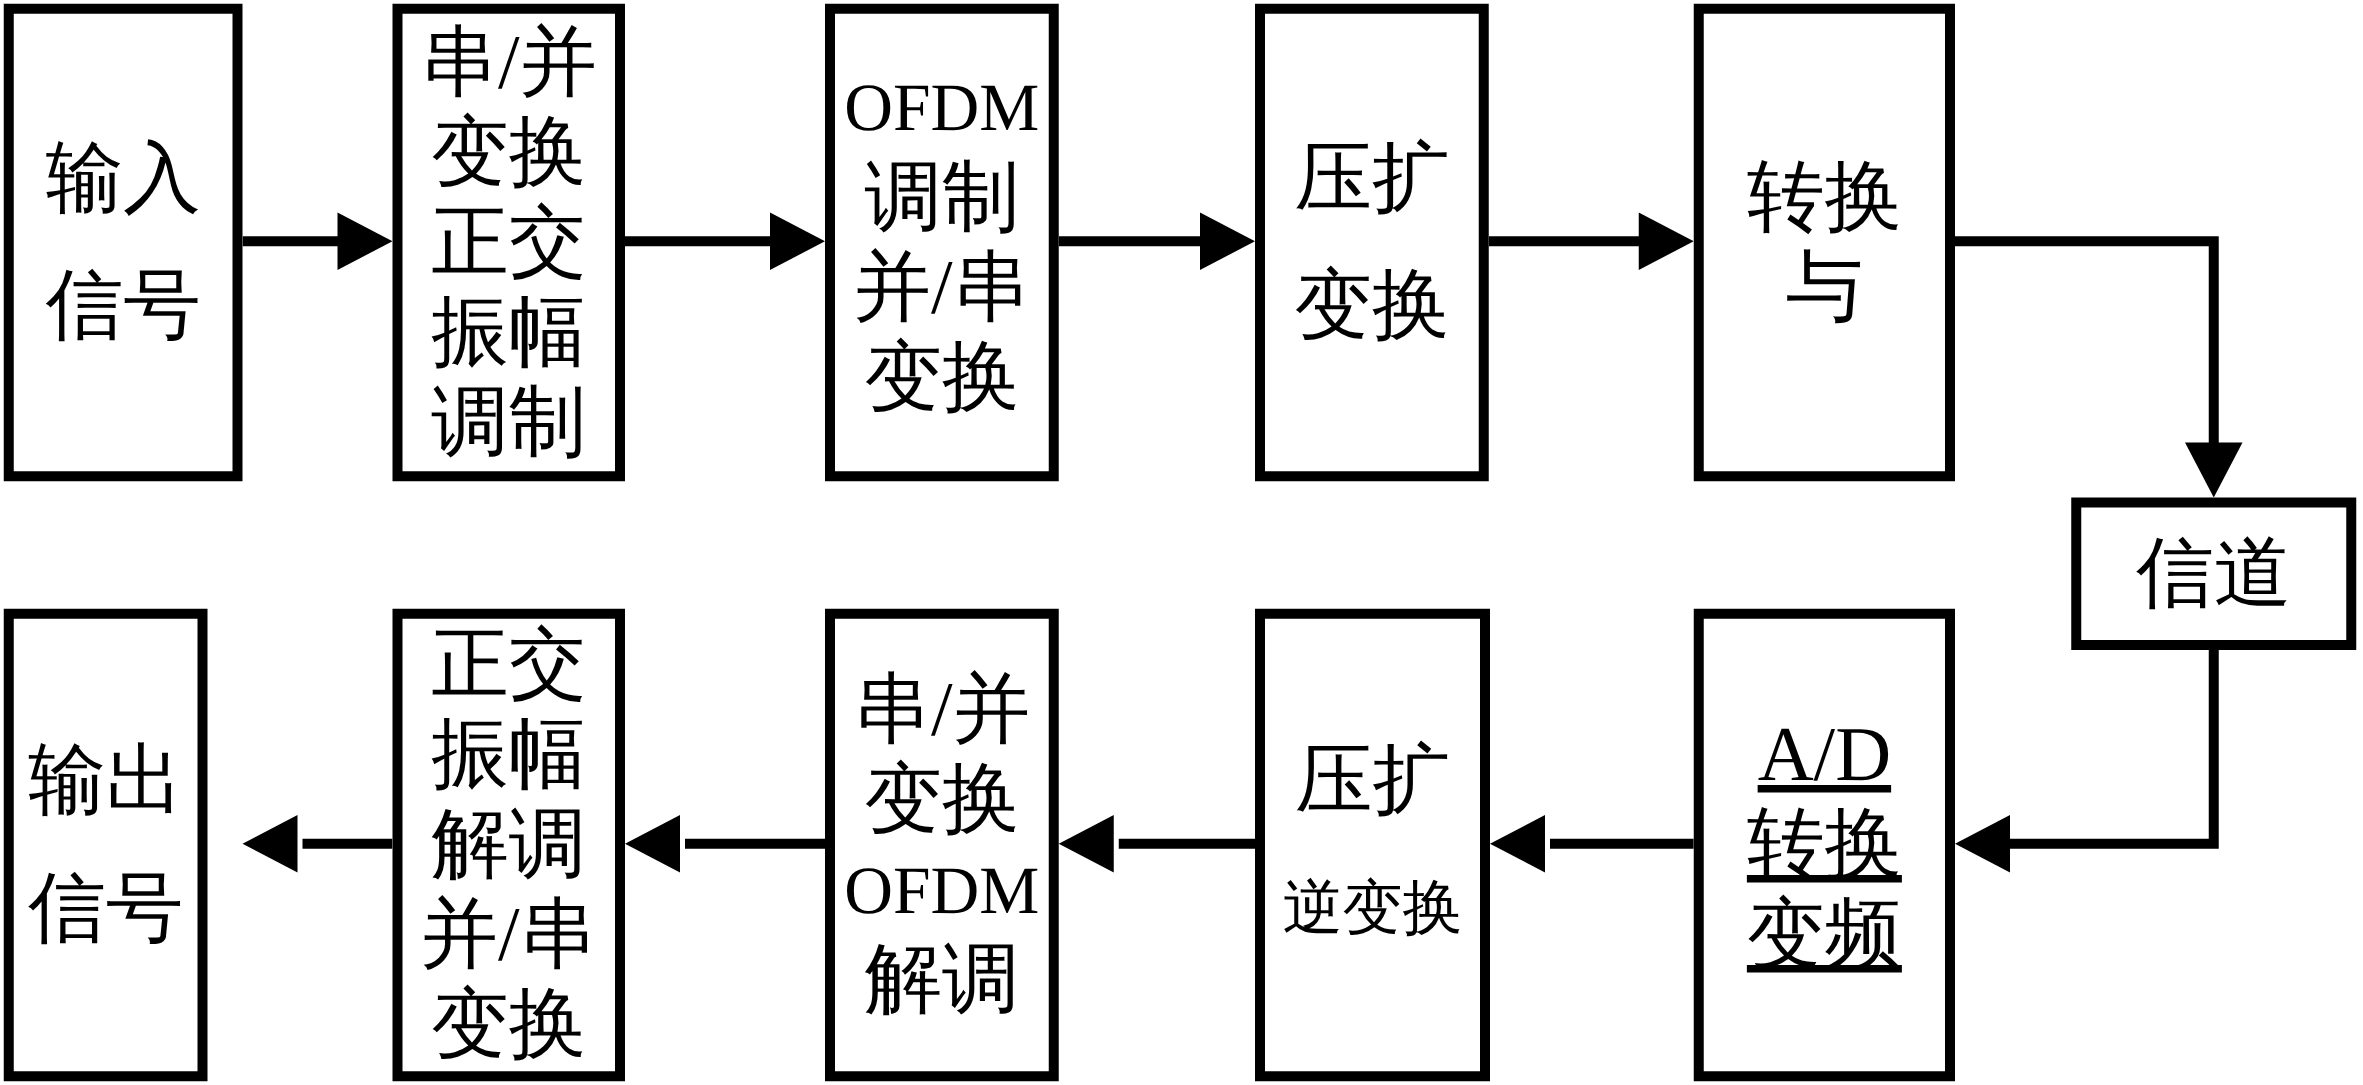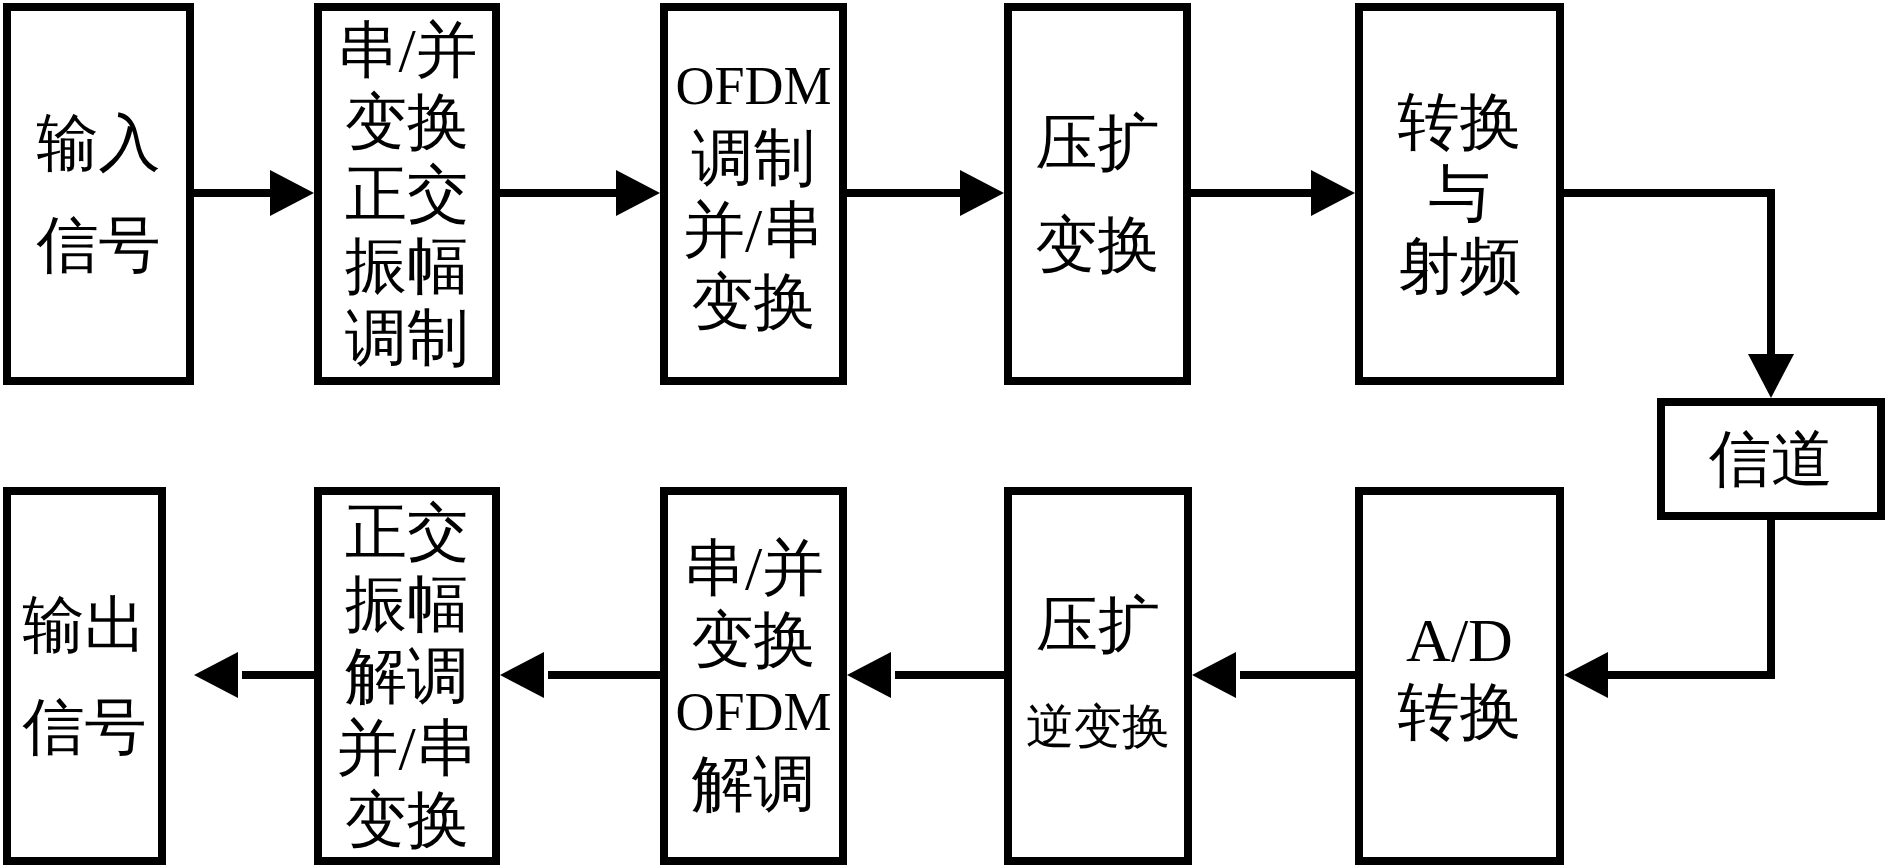--- a/index.html
+++ b/index.html
@@ -26,21 +26,21 @@
     white-space:nowrap;
   }
   .box.two-line{line-height:102px;}
   .box .line{display:block;}
   #b1 {left:3px;   top:3px;   width:191px; height:382px;}
   #b2 {left:314px; top:3px;   width:186px; height:382px;}
   #b3 {left:660px; top:3px;   width:187px; height:382px;}
   #b4 {left:1004px;top:3px;   width:187px; height:382px;}
   #b5 {left:1355px;top:3px;   width:209px; height:382px;}
   #ch {left:1657px;top:398px; width:228px; height:122px;}
-  #b6 {left:1355px;top:487px; width:209px; height:378px;}
+  #b6 {left:1355px;top:487px; width:209px; height:378px;text-decoration:underline;}
   #b7 {left:1004px;top:487px; width:188px; height:378px;}
   #b8 {left:660px; top:487px; width:187px; height:378px;}
   #b9 {left:314px; top:487px; width:186px; height:378px;}
   #b10{left:3px;   top:487px; width:163px; height:378px;}
   
   #b3 .line:nth-child(1){font-size:54px;}
   #b8 .line:nth-child(3){font-size:54px;}
   #b7 .line:nth-child(2){font-size:48px;}
   #arrows{position:absolute;left:0;top:0;width:1890px;height:868px;}
 </style>
@@ -99,30 +99,30 @@
   </div>
 
   <div id="b4" class="box two-line">
     <span class="line">压扩</span>
     <span class="line">变换</span>
   </div>
 
   <div id="b5" class="box">
     <span class="line">转换</span>
     <span class="line">与</span>
-    <span class="line">射频</span>
   </div>
 
   <div id="ch" class="box">
     <span class="line">信道</span>
   </div>
 
   <div id="b6" class="box">
     <span class="line">A/D</span>
     <span class="line">转换</span>
+    <span class="line">变频</span>
   </div>
 
   <div id="b7" class="box two-line">
     <span class="line">压扩</span>
     <span class="line">逆变换</span>
   </div>
 
   <div id="b8" class="box">
     <span class="line">串/并</span>
     <span class="line">变换</span>

